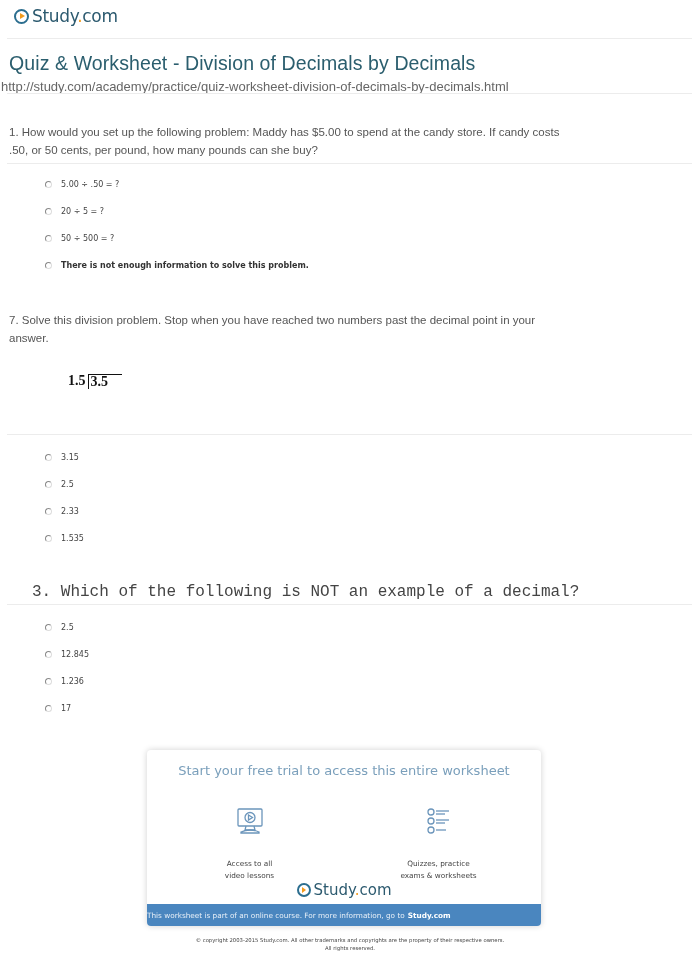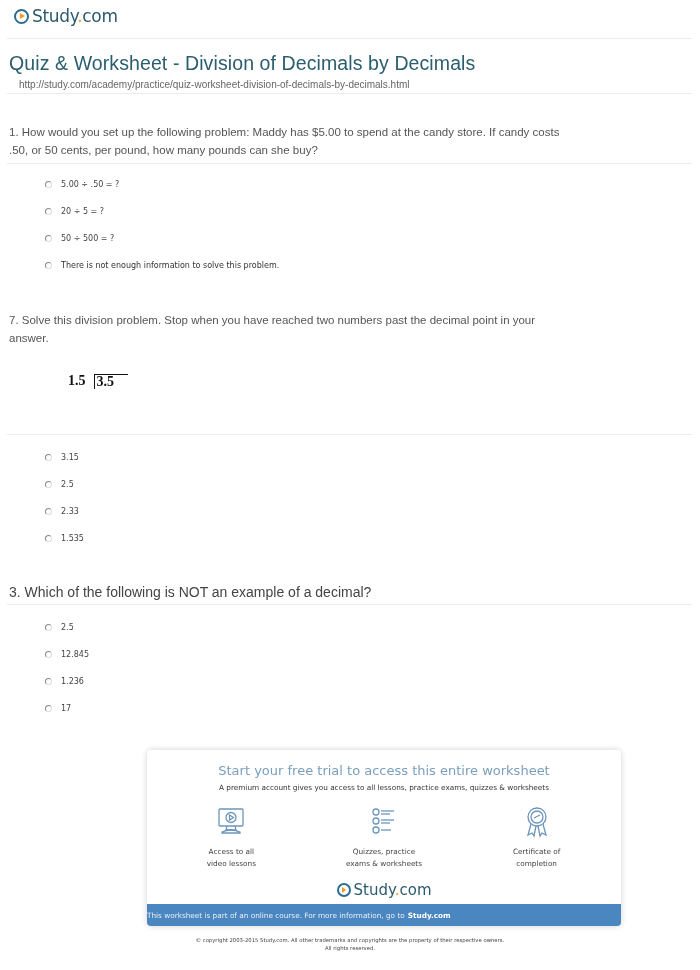--- a/index.html
+++ b/index.html
@@ -6,41 +6,41 @@
     html, body { width: 700px; height: 970px; background: #ffffff; overflow: hidden; }
     body { font-family: "Liberation Sans", sans-serif; color: #333; position: relative; }
 
     .logo { position: absolute; left: 14px; top: 6px; display: flex; align-items: center; gap: 3px; }
     .logo .play { width: 15px; height: 15px; border-radius: 50%; border: 2.5px solid #2c6e8f; display: flex; align-items: center; justify-content: center; }
     .logo .play::after { content: ""; width: 0; height: 0; border-left: 5px solid #f29b1d; border-top: 3.5px solid transparent; border-bottom: 3.5px solid transparent; margin-left: 1px; }
     .logo .text { font-family: "DejaVu Sans", sans-serif; font-size: 17px; color: #2c5a6f; letter-spacing: -0.3px; }
     .logo .dot { color: #f29b1d; }
 
     .title { position: absolute; left: 9px; top: 52px; font-size: 19.5px; font-weight: normal; color: #2b5e6e; letter-spacing: 0.1px; }
-    .url { position: absolute; left: 19px; top: 79px; font-size: 10px; color: #666; }
+    .url { position: absolute; left: 1px; top: 79px; font-size: 13px; color: #666; }
 
     .hr { position: absolute; left: 7px; right: 8px; height: 1px; background: #ececec; }
 
     .question { position: absolute; left: 9px; font-family: "Liberation Sans Narrow", "Liberation Sans", sans-serif; font-size: 11.5px; color: #555; line-height: 18px; width: 560px; }
-    .q3 { font-family: Liberation Sans, sans-serif; font-size: 14px; color: #444; }
+    .q3 { font-family: Liberation Mono, monospace; font-size: 16px; color: #444; margin-left: 23px; }
 
     .opt { position: absolute; left: 14px; display: flex; align-items: center; gap: 9px; font-family: "DejaVu Sans", sans-serif; font-size: 8px; color: #444; margin-left: 31px; }
     .radio { width: 7px; height: 7px; border-radius: 50%; border: 1.3px solid #888; border-right-color: #ddd; border-bottom-color: #ddd; background: #fff; cursor: pointer; }
-    .opt.bold { font-weight: normal; color: #333; }
+    .opt.bold { font-weight: bold; color: #333; }
 
     .longdiv { position: absolute; left: 68px; top: 373px; font-family: "Liberation Serif", serif; font-weight: bold; font-size: 14px; color: #111; display: flex; align-items: flex-end; }
-    .longdiv .dividend { border-left: 1.4px solid #111; border-top: 1.4px solid #111; padding: 0 14px 0 2px; margin-left: 8px; line-height: 14px; }
+    .longdiv .dividend { border-left: 1.4px solid #111; border-top: 1.4px solid #111; padding: 0 14px 0 2px; margin-left: 2px; line-height: 14px; }
 
-    .promo { position: absolute; left: 147px; top: 750px; width: 474px; height: 176px; background: #fff; border-radius: 4px; box-shadow: 0 0 6px rgba(0,0,0,0.18); overflow: hidden; }
+    .promo { position: absolute; left: 147px; top: 750px; width: 394px; height: 176px; background: #fff; border-radius: 4px; box-shadow: 0 0 6px rgba(0,0,0,0.18); overflow: hidden; }
     .promo-head { position: absolute; left: 0; right: 0; top: 13px; text-align: center; font-family: "DejaVu Sans", sans-serif; font-size: 13px; color: #7a9fbb; }
     .promo-sub { position: absolute; left: 0; right: 0; top: 33px; text-align: center; font-family: "DejaVu Sans", sans-serif; font-size: 7.3px; color: #333; }
     .features { position: absolute; left: 0; right: 0; top: 56px; display: flex; justify-content: space-around; padding: 0 8px; }
     .feature { width: 92px; display: flex; flex-direction: column; align-items: center; }
     .feature svg { width: 34px; height: 32px; }
-    .feature-label { margin-top: 8px; text-align: center; font-family: "DejaVu Sans", sans-serif; font-size: 7.3px; color: #444; line-height: 12px; }
+    .feature-label { margin-top: 20px; text-align: center; font-family: "DejaVu Sans", sans-serif; font-size: 7.3px; color: #444; line-height: 12px; }
     .promo-logo { position: absolute; left: 0; right: 0; top: 131px; display: flex; justify-content: center; align-items: center; gap: 3px; }
     .promo-logo .play { width: 14px; height: 14px; border-radius: 50%; border: 2.3px solid #2c6e8f; display: flex; align-items: center; justify-content: center; }
     .promo-logo .play::after { content: ""; border-left: 4.5px solid #f29b1d; border-top: 3px solid transparent; border-bottom: 3px solid transparent; margin-left: 1px; }
     .promo-logo .text { font-family: "DejaVu Sans", sans-serif; font-size: 15px; color: #2c5a6f; }
     .promo-logo .dot { color: #f29b1d; }
     .banner { position: absolute; left: 0; right: 0; bottom: 0; height: 22px; background: #4a86bf; color: #e8f0f8; font-family: "DejaVu Sans", sans-serif; font-size: 7.3px; display: flex; align-items: center; }
     .banner b { color: #fff; margin-left: 3px; }
 
     .copyright { position: absolute; left: 0; right: 0; top: 936px; text-align: center; font-family: "DejaVu Sans", sans-serif; font-size: 5.3px; color: #444; line-height: 8px; }
   </style>
@@ -113,21 +113,20 @@
   <span class="radio"></span>
   <span>1.236</span>
 </label>
 <label class="opt" style="top:704px">
   <span class="radio"></span>
   <span>17</span>
 </label>
 
 <div class="promo">
   <div class="promo-head">Start your free trial to access this entire worksheet</div>
-  <div class="promo-sub">A premium account gives you access to all lessons, practice exams, quizzes &amp; worksheets</div>
 
   <div class="features">
     <div class="feature">
       <svg viewBox="0 0 34 32" fill="none" stroke="#6b95bb" stroke-width="1.3">
         <rect x="5" y="3" width="24" height="17" rx="1"></rect>
         <circle cx="17" cy="11.5" r="5"></circle>
         <path d="M15.5 9 L19.5 11.5 L15.5 14 Z"></path>
         <path d="M13 20 L12 24 L22 24 L21 20"></path>
         <path d="M8 26 Q17 22 26 26 L26 27 L8 27 Z"></path>
       </svg>
@@ -139,30 +138,20 @@
           <line x1="14" y1="5" x2="27" y2="5"></line>
           <line x1="14" y1="8" x2="23" y2="8"></line>
         <circle cx="9" cy="15" r="3"></circle>
           <line x1="14" y1="14" x2="27" y2="14"></line>
           <line x1="14" y1="17" x2="23" y2="17"></line>
         <circle cx="9" cy="24" r="3"></circle>
           <line x1="14" y1="24" x2="24" y2="24"></line>
       </svg>
       <div class="feature-label"><span>Quizzes, practice</span><br><span>exams &amp; worksheets</span></div>
     </div>
-    <div class="feature">
-      <svg viewBox="0 0 34 32" fill="none" stroke="#6b95bb" stroke-width="1.3">
-        <circle cx="17" cy="11" r="9"></circle>
-        <circle cx="17" cy="11" r="6"></circle>
-        <path d="M14 12 L20 9"></path>
-        <path d="M11 18 L8 29 L12 27 L14 30 L16 20"></path>
-        <path d="M23 18 L26 29 L22 27 L20 30 L18 20"></path>
-      </svg>
-      <div class="feature-label"><span>Certificate of</span><br><span>completion</span></div>
-    </div>
   </div>
 
   <div class="promo-logo">
     <span class="play"></span>
     <span class="text"><span>Study</span><span class="dot">.</span><span>com</span></span>
   </div>
 
   <div class="banner">
     <span>This worksheet is part of an online course. For more information, go to</span>
     <b>Study.com</b>

